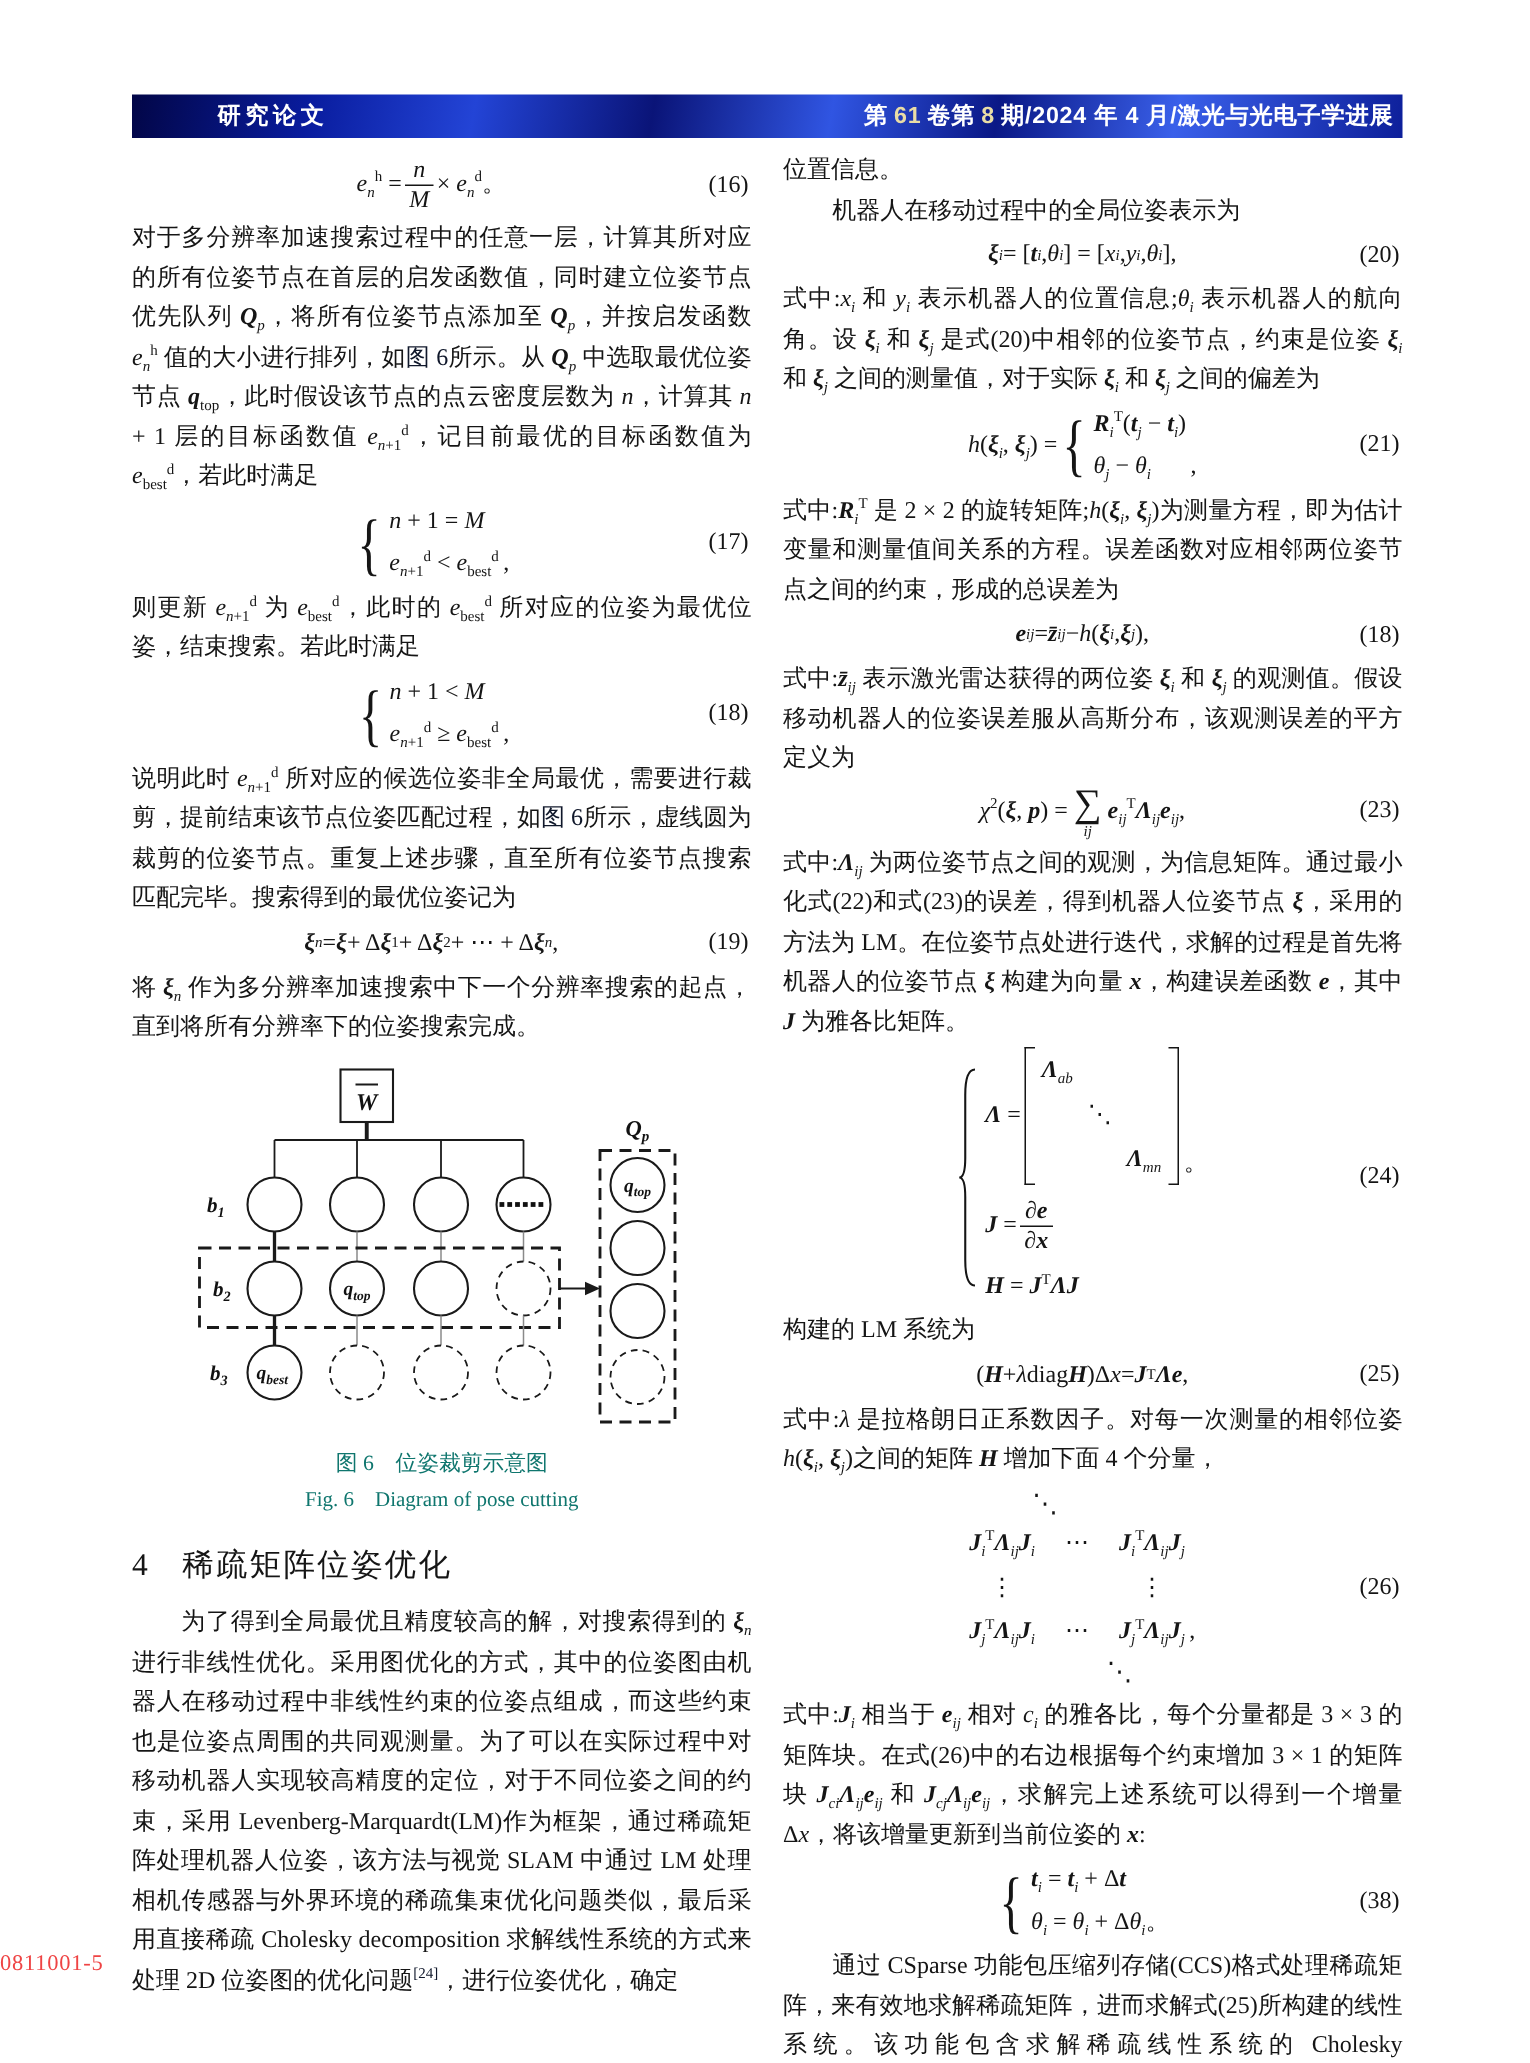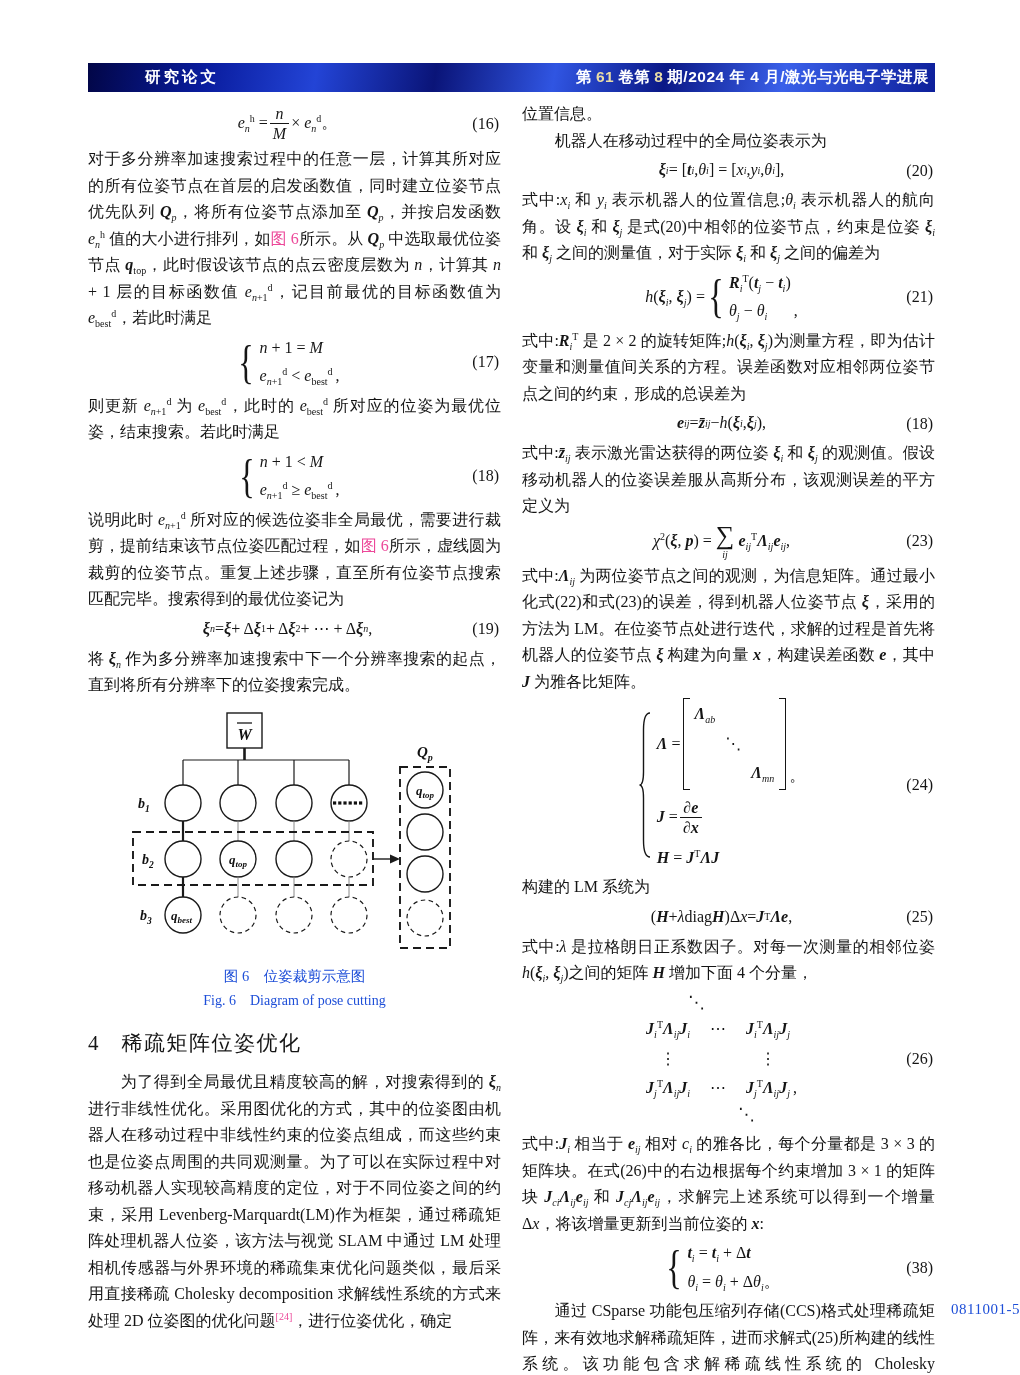--- a/index.html
+++ b/index.html
@@ -19,21 +19,21 @@
   .hleft { margin-left:57px; letter-spacing:3px; }
   .hright span { margin:0 2px; letter-spacing:0.5px; }
   .gold { color:#e9dca6; }
   
   .cols { position:absolute; left:88px; top:101px; width:847px; display:flex; justify-content:space-between; }
   .col { width:413px; font-size:16px; line-height:26.5px; text-align:justify; }
   p.jp { margin:0; }
   .ind { text-indent:2.05em; }
   i { font-style:italic; }
   sub,sup { font-size:10px; line-height:0; }
-  .blue { color:#ec4899; }
+  .blue { color:#0f172a; }
   
   .eq { position:relative; display:flex; align-items:center; justify-content:center; margin:3px 14px 3px 0; min-height:27px; }
   .eq .eno { position:absolute; right:-12px; top:50%; transform:translateY(-50%); font-size:16px; }
   .ebody { display:inline-flex; align-items:center; }
   .frac { display:inline-flex; flex-direction:column; align-items:center; margin:0 2px; line-height:1.2; }
   .frac .num { padding:0 3px; }
   .frac .den { border-top:1.2px solid #151515; padding:0 3px; }
   .cases { display:inline-flex; align-items:center; }
   .brace { font-size:46px; line-height:0.9; transform:scaleX(.7); margin-right:2px; font-weight:normal; }
   .clines { display:inline-flex; flex-direction:column; align-items:flex-start; row-gap:2px; }
@@ -53,28 +53,28 @@
   .period { align-self:flex-end; margin-left:1px; }
   
   .m26 { display:inline-flex; flex-direction:column; align-items:center; }
   .m26 .dtl { align-self:flex-start; margin-left:42px; font-size:17px; }
   .m26 .dbr { align-self:flex-end; margin-right:42px; font-size:17px; }
   .m26row { display:inline-flex; align-items:flex-end;justify-content:flex-end; }
   .m26grid { display:grid; grid-template-columns:auto auto auto; column-gap:20px; row-gap:3px; justify-items:center; align-items:center; }
   
   .fig { display:block; margin:8px auto 0 auto; }
   .svgt { font-family:"Liberation Serif","DejaVu Serif",serif; font-style:italic; font-weight:bold; fill:#111; }
-  .figcap { text-align:center; font-size:14.5px; line-height:1.65; margin:8px 0 2px 0; color:#1d4ed8; }
+  .figcap { text-align:center; font-size:14.5px; line-height:1.65; margin:8px 0 2px 0; color:#0f766e; }
   .figcap .en { font-size:14px; }
   
   .sect { display:flex; font-size:21px; font-weight:normal; margin:18px 0 12px 0; line-height:1.3; }
   .sect .num { margin-right:23px; }
   .sect .ttl { letter-spacing:1.5px; }
   
-  .footer { position:absolute; left:0; right:0; top:1301px; text-align:right; font-size:15px; color:#1d4ed8; letter-spacing:0.5px; }
+  .footer { position:absolute; left:0; right:0; top:1301px; text-align:left; font-size:15px; color:#ef4444; letter-spacing:0.5px; }
 </style>
 </head>
 <body>
 
 <div>
 
   <div class="hbar">
     <span class="hleft">研究论文</span>
     <span class="hright"><span>第</span><span class="gold">61</span><span>卷第</span><span class="gold">8</span><span>期/2024 年 4 月/激光与光电子学进展</span></span>
   </div>

